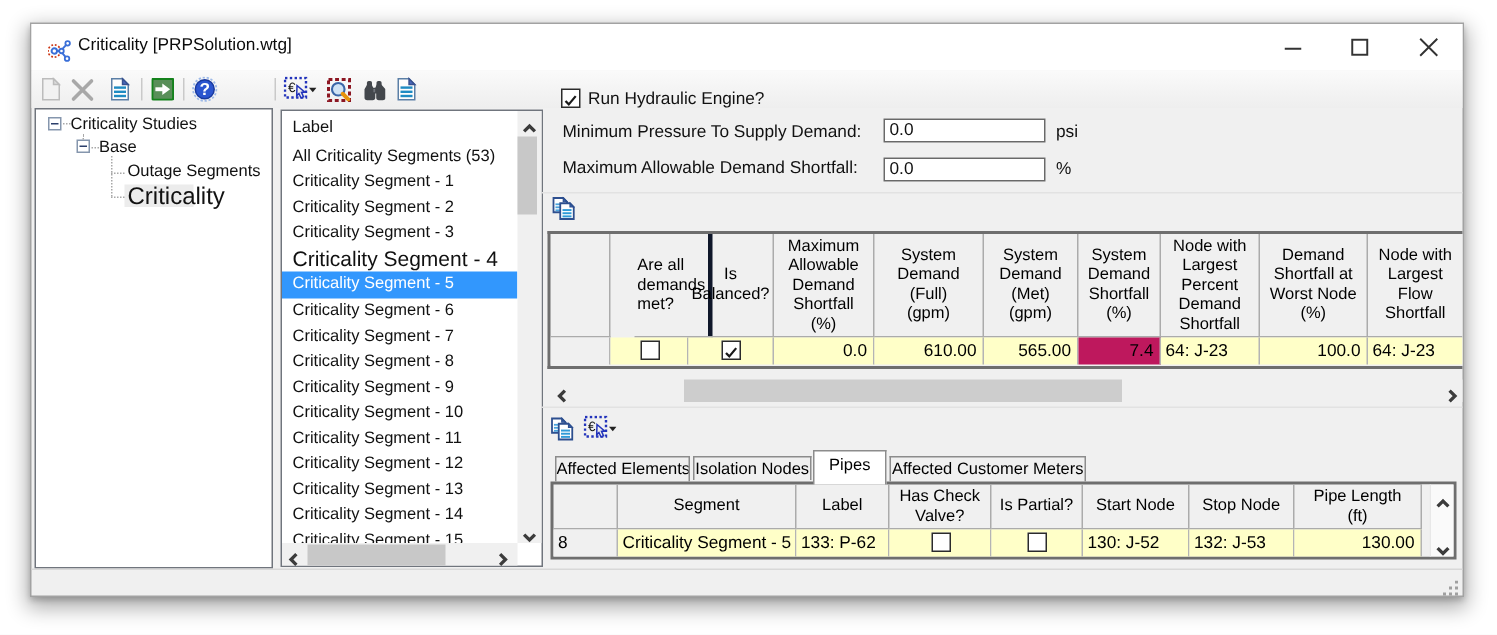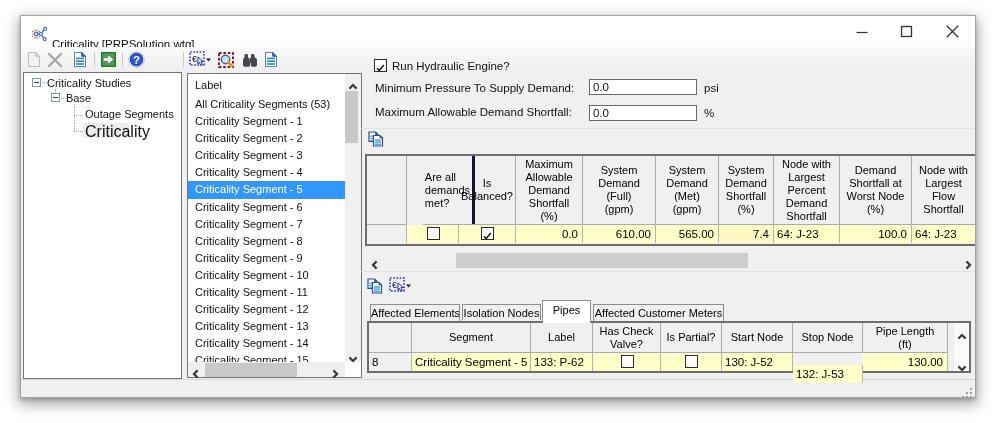--- a/index.html
+++ b/index.html
@@ -18,21 +18,21 @@
 
 <div class="abs" style="left:0;top:0;width:954px;height:31px;background:#fff;"></div>
 <div class="abs" style="left:11px;top:10px;"><svg width="16" height="16" viewBox="0 0 16 16" style="">
         <path d="M4.2 8 L9 8 M8.6 7.8 L12.6 3.4 M8.6 8.2 L12.2 12.6" stroke="#3a6fd8" stroke-width="1.3" fill="none"></path>
         <circle cx="4.2" cy="8" r="4.1" fill="none" stroke="#cc3311" stroke-width="1.1" stroke-dasharray="1.2 1.2"></circle>
         <circle cx="4.2" cy="8" r="1.8" fill="#fff" stroke="#3a6fd8" stroke-width="1.3"></circle>
         <circle cx="9" cy="8" r="1.5" fill="#fff" stroke="#3a6fd8" stroke-width="1.2"></circle>
         <circle cx="13.1" cy="2.9" r="1.5" fill="#fff" stroke="#3a6fd8" stroke-width="1.2"></circle>
         <circle cx="12.7" cy="13.1" r="1.5" fill="#fff" stroke="#3a6fd8" stroke-width="1.2"></circle>
       </svg></div>
-<div class="titletxt" style="left:31px;top:22px;">Criticality [PRPSolution.wtg]</div>
+<div class="titletxt" style="left:31px;top:8px;">Criticality [PRPSolution.wtg]</div>
 <svg class="abs" style="left:834px;top:10px;" width="14" height="13" viewBox="0 0 14 13">
       <path d="M1.5 6.5 h11" stroke="#333" stroke-width="1.2"></path>
     </svg>
 <svg class="abs" style="left:879px;top:9px;" width="13" height="13" viewBox="0 0 13 13">
       <rect x="1.5" y="1.5" width="10" height="10" fill="none" stroke="#333" stroke-width="1.3"></rect>
     </svg>
 <svg class="abs" style="left:924px;top:8px;" width="15" height="15" viewBox="0 0 15 15">
       <path d="M1.8 1.8 L13.2 13.2 M13.2 1.8 L1.8 13.2" stroke="#333" stroke-width="1.3"></path>
     </svg>
 <div class="abs" style="left:0;top:31px;width:954px;height:25px;background:linear-gradient(#fafafa,#eeeeee);"></div>
@@ -103,21 +103,21 @@
 <div class="abs" style="left:53px;top:98.5px;width:9px;border-top:1px dotted #a8a8a8;"></div>
 <div class="abs" style="left:53px;top:114.5px;width:9px;border-top:1px dotted #a8a8a8;"></div>
 <div class="abs" style="left:40px;top:81.5px;width:5px;border-top:1px dotted #a8a8a8;"></div>
 <div class="panel" style="left:166px;top:57px;width:175px;height:305px;"></div>
 <div class="abs" style="left:167px;top:58px;width:157px;height:288px;overflow:hidden;background:#fff;">
 <div style="position:absolute;left:0;top:3px;width:157px;height:17px;font-size:11px;line-height:17px;padding-left:7px;color:#111;white-space:nowrap;">Label</div>
 <div style="position:absolute;left:0;top:21.95px;width:157px;height:17.1px;font-size:11px;line-height:17.1px;padding-left:7px;color:#111;overflow:hidden;white-space:nowrap;">All Criticality Segments (53)</div>
 <div style="position:absolute;left:0;top:39.05px;width:157px;height:17.1px;font-size:11px;line-height:17.1px;padding-left:7px;color:#111;overflow:hidden;white-space:nowrap;">Criticality Segment - 1</div>
 <div style="position:absolute;left:0;top:56.15px;width:157px;height:17.1px;font-size:11px;line-height:17.1px;padding-left:7px;color:#111;overflow:hidden;white-space:nowrap;">Criticality Segment - 2</div>
 <div style="position:absolute;left:0;top:73.25px;width:157px;height:17.1px;font-size:11px;line-height:17.1px;padding-left:7px;color:#111;overflow:hidden;white-space:nowrap;">Criticality Segment - 3</div>
-<div style="position:absolute;left:0;top:90.35px;width:157px;height:17.1px;font-size:11px;line-height:17.1px;padding-left:7px;color:#111;overflow:hidden;white-space:nowrap;">Criticality Segment - 4</div>
+<div style="position:absolute;left:0;top:90.35px;width:157px;height:17.1px;font-size:14px;line-height:17.1px;padding-left:7px;color:#111;overflow:hidden;white-space:nowrap;">Criticality Segment - 4</div>
 <div style="position:absolute;left:0;top:107.45px;width:157px;height:17.1px;font-size:11px;line-height:17.1px;padding-left:7px;background:#3297fd;color:#fff;overflow:hidden;white-space:nowrap;">Criticality Segment - 5</div>
 <div style="position:absolute;left:0;top:124.55px;width:157px;height:17.1px;font-size:11px;line-height:17.1px;padding-left:7px;color:#111;overflow:hidden;white-space:nowrap;">Criticality Segment - 6</div>
 <div style="position:absolute;left:0;top:141.65px;width:157px;height:17.1px;font-size:11px;line-height:17.1px;padding-left:7px;color:#111;overflow:hidden;white-space:nowrap;">Criticality Segment - 7</div>
 <div style="position:absolute;left:0;top:158.75px;width:157px;height:17.1px;font-size:11px;line-height:17.1px;padding-left:7px;color:#111;overflow:hidden;white-space:nowrap;">Criticality Segment - 8</div>
 <div style="position:absolute;left:0;top:175.85px;width:157px;height:17.1px;font-size:11px;line-height:17.1px;padding-left:7px;color:#111;overflow:hidden;white-space:nowrap;">Criticality Segment - 9</div>
 <div style="position:absolute;left:0;top:192.95px;width:157px;height:17.1px;font-size:11px;line-height:17.1px;padding-left:7px;color:#111;overflow:hidden;white-space:nowrap;">Criticality Segment - 10</div>
 <div style="position:absolute;left:0;top:210.05px;width:157px;height:17.1px;font-size:11px;line-height:17.1px;padding-left:7px;color:#111;overflow:hidden;white-space:nowrap;">Criticality Segment - 11</div>
 <div style="position:absolute;left:0;top:227.15px;width:157px;height:17.1px;font-size:11px;line-height:17.1px;padding-left:7px;color:#111;overflow:hidden;white-space:nowrap;">Criticality Segment - 12</div>
 <div style="position:absolute;left:0;top:244.25px;width:157px;height:17.1px;font-size:11px;line-height:17.1px;padding-left:7px;color:#111;overflow:hidden;white-space:nowrap;">Criticality Segment - 13</div>
 <div style="position:absolute;left:0;top:261.35px;width:157px;height:17.1px;font-size:11px;line-height:17.1px;padding-left:7px;color:#111;overflow:hidden;white-space:nowrap;">Criticality Segment - 14</div>
@@ -184,21 +184,21 @@
 <div style="position:absolute;left:114.0px;top:71px;">
         <div style="position:relative;">
           <div style="position:absolute;left:0px;top:0px;width:13px;height:13px;background:#fff;border:1px solid #2b2b2b;box-sizing:border-box;"><svg width="11" height="11" viewBox="0 0 11 11">
               <path d="M2 5.3 L4.2 7.6 L8.8 2.1" fill="none" stroke="#1a1a1a" stroke-width="1.5"></path>
             </svg></div>
         </div>
       </div>
 <div style="position:absolute;left:149px;top:69px;width:67px;height:18px;background:#ffffc8;border-right:1px solid #b4b4b4;display:flex;align-items:center;justify-content:flex-end;padding-right:4px;font-size:11.5px;color:#000;">0.0</div>
 <div style="position:absolute;left:216px;top:69px;width:73px;height:18px;background:#ffffc8;border-right:1px solid #b4b4b4;display:flex;align-items:center;justify-content:flex-end;padding-right:4px;font-size:11.5px;color:#000;">610.00</div>
 <div style="position:absolute;left:289px;top:69px;width:63px;height:18px;background:#ffffc8;border-right:1px solid #b4b4b4;display:flex;align-items:center;justify-content:flex-end;padding-right:4px;font-size:11.5px;color:#000;">565.00</div>
-<div style="position:absolute;left:352px;top:69px;width:55px;height:18px;background:#fef9c3;border-right:1px solid #b4b4b4;display:flex;align-items:center;justify-content:flex-end;padding-right:4px;font-size:11.5px;color:#000;">7.4</div>
+<div style="position:absolute;left:352px;top:69px;width:55px;height:18px;background:#be185d;border-right:1px solid #b4b4b4;display:flex;align-items:center;justify-content:flex-end;padding-right:4px;font-size:11.5px;color:#000;">7.4</div>
 <div style="position:absolute;left:407px;top:69px;width:66px;height:18px;background:#ffffc8;border-right:1px solid #b4b4b4;display:flex;align-items:center;justify-content:flex-start;padding-left:3px;font-size:11.5px;color:#000;">64: J-23</div>
 <div style="position:absolute;left:473px;top:69px;width:72px;height:18px;background:#ffffc8;border-right:1px solid #b4b4b4;display:flex;align-items:center;justify-content:flex-end;padding-right:4px;font-size:11.5px;color:#000;">100.0</div>
 <div style="position:absolute;left:545px;top:69px;width:63px;height:18px;background:#ffffc8;display:flex;align-items:center;justify-content:flex-start;padding-left:3px;font-size:11.5px;color:#000;">64: J-23</div>
 </div>
 <div class="abs" style="left:344px;top:237px;width:610px;height:15px;background:#f0f0f0;"></div>
 <div class="abs" style="left:349px;top:240px;"><svg width="10" height="10" viewBox="0 0 10 10">
         <path d="M6.6 1.4 L3 5 L6.6 8.6" fill="none" stroke="#3c3c3c" stroke-width="2.2"></path>
       </svg></div>
 <div class="abs" style="left:942px;top:240px;"><svg width="10" height="10" viewBox="0 0 10 10">
         <path d="M3.4 1.4 L7 5 L3.4 8.6" fill="none" stroke="#3c3c3c" stroke-width="2.2"></path>
@@ -253,21 +253,21 @@
           <div style="position:absolute;left:0px;top:0px;width:13px;height:13px;background:#fff;border:1px solid #2b2b2b;box-sizing:border-box;"><svg width="11" height="11" viewBox="0 0 11 11"></svg></div>
         </div>
       </div>
 <div style="position:absolute;left:292px;top:30px;width:61px;height:18px;background:#ffffc8;border-right:1px solid #b4b4b4;display:flex;align-items:center;justify-content:center;font-size:11.5px;color:#000;"></div>
 <div style="position:absolute;left:316.0px;top:32px;">
         <div style="position:relative;">
           <div style="position:absolute;left:0px;top:0px;width:13px;height:13px;background:#fff;border:1px solid #2b2b2b;box-sizing:border-box;"><svg width="11" height="11" viewBox="0 0 11 11"></svg></div>
         </div>
       </div>
 <div style="position:absolute;left:353px;top:30px;width:71px;height:18px;background:#ffffc8;border-right:1px solid #b4b4b4;display:flex;align-items:center;justify-content:flex-start;padding-left:3px;font-size:11.5px;color:#000;">130: J-52</div>
-<div style="position:absolute;left:424px;top:30px;width:70px;height:18px;background:#ffffc8;border-right:1px solid #b4b4b4;display:flex;align-items:center;justify-content:flex-start;padding-left:3px;font-size:11.5px;color:#000;margin-top:12px;">132: J-53</div>
+<div style="position:absolute;left:424px;top:30px;width:70px;height:18px;background:#ffffc8;border-right:1px solid #b4b4b4;display:flex;align-items:center;justify-content:flex-start;padding-left:3px;font-size:11.5px;color:#000;">132: J-53</div>
 <div style="position:absolute;left:494px;top:30px;width:85px;height:18px;background:#ffffc8;border-right:1px solid #b4b4b4;display:flex;align-items:center;justify-content:flex-end;padding-right:4px;font-size:11.5px;color:#000;">130.00</div>
 </div>
 <div class="abs" style="left:0;top:363px;width:954px;height:1px;background:#d8d8d8;"></div>
 <div class="abs" style="left:941px;top:369px;"><svg width="11" height="11" viewBox="0 0 11 11">
         <rect x="8" y="0" width="2" height="2" fill="#a0a0a0"></rect>
         <rect x="4" y="4" width="2" height="2" fill="#a0a0a0"></rect>
         <rect x="8" y="4" width="2" height="2" fill="#a0a0a0"></rect>
         <rect x="0" y="8" width="2" height="2" fill="#a0a0a0"></rect>
         <rect x="4" y="8" width="2" height="2" fill="#a0a0a0"></rect>
         <rect x="8" y="8" width="2" height="2" fill="#a0a0a0"></rect>

